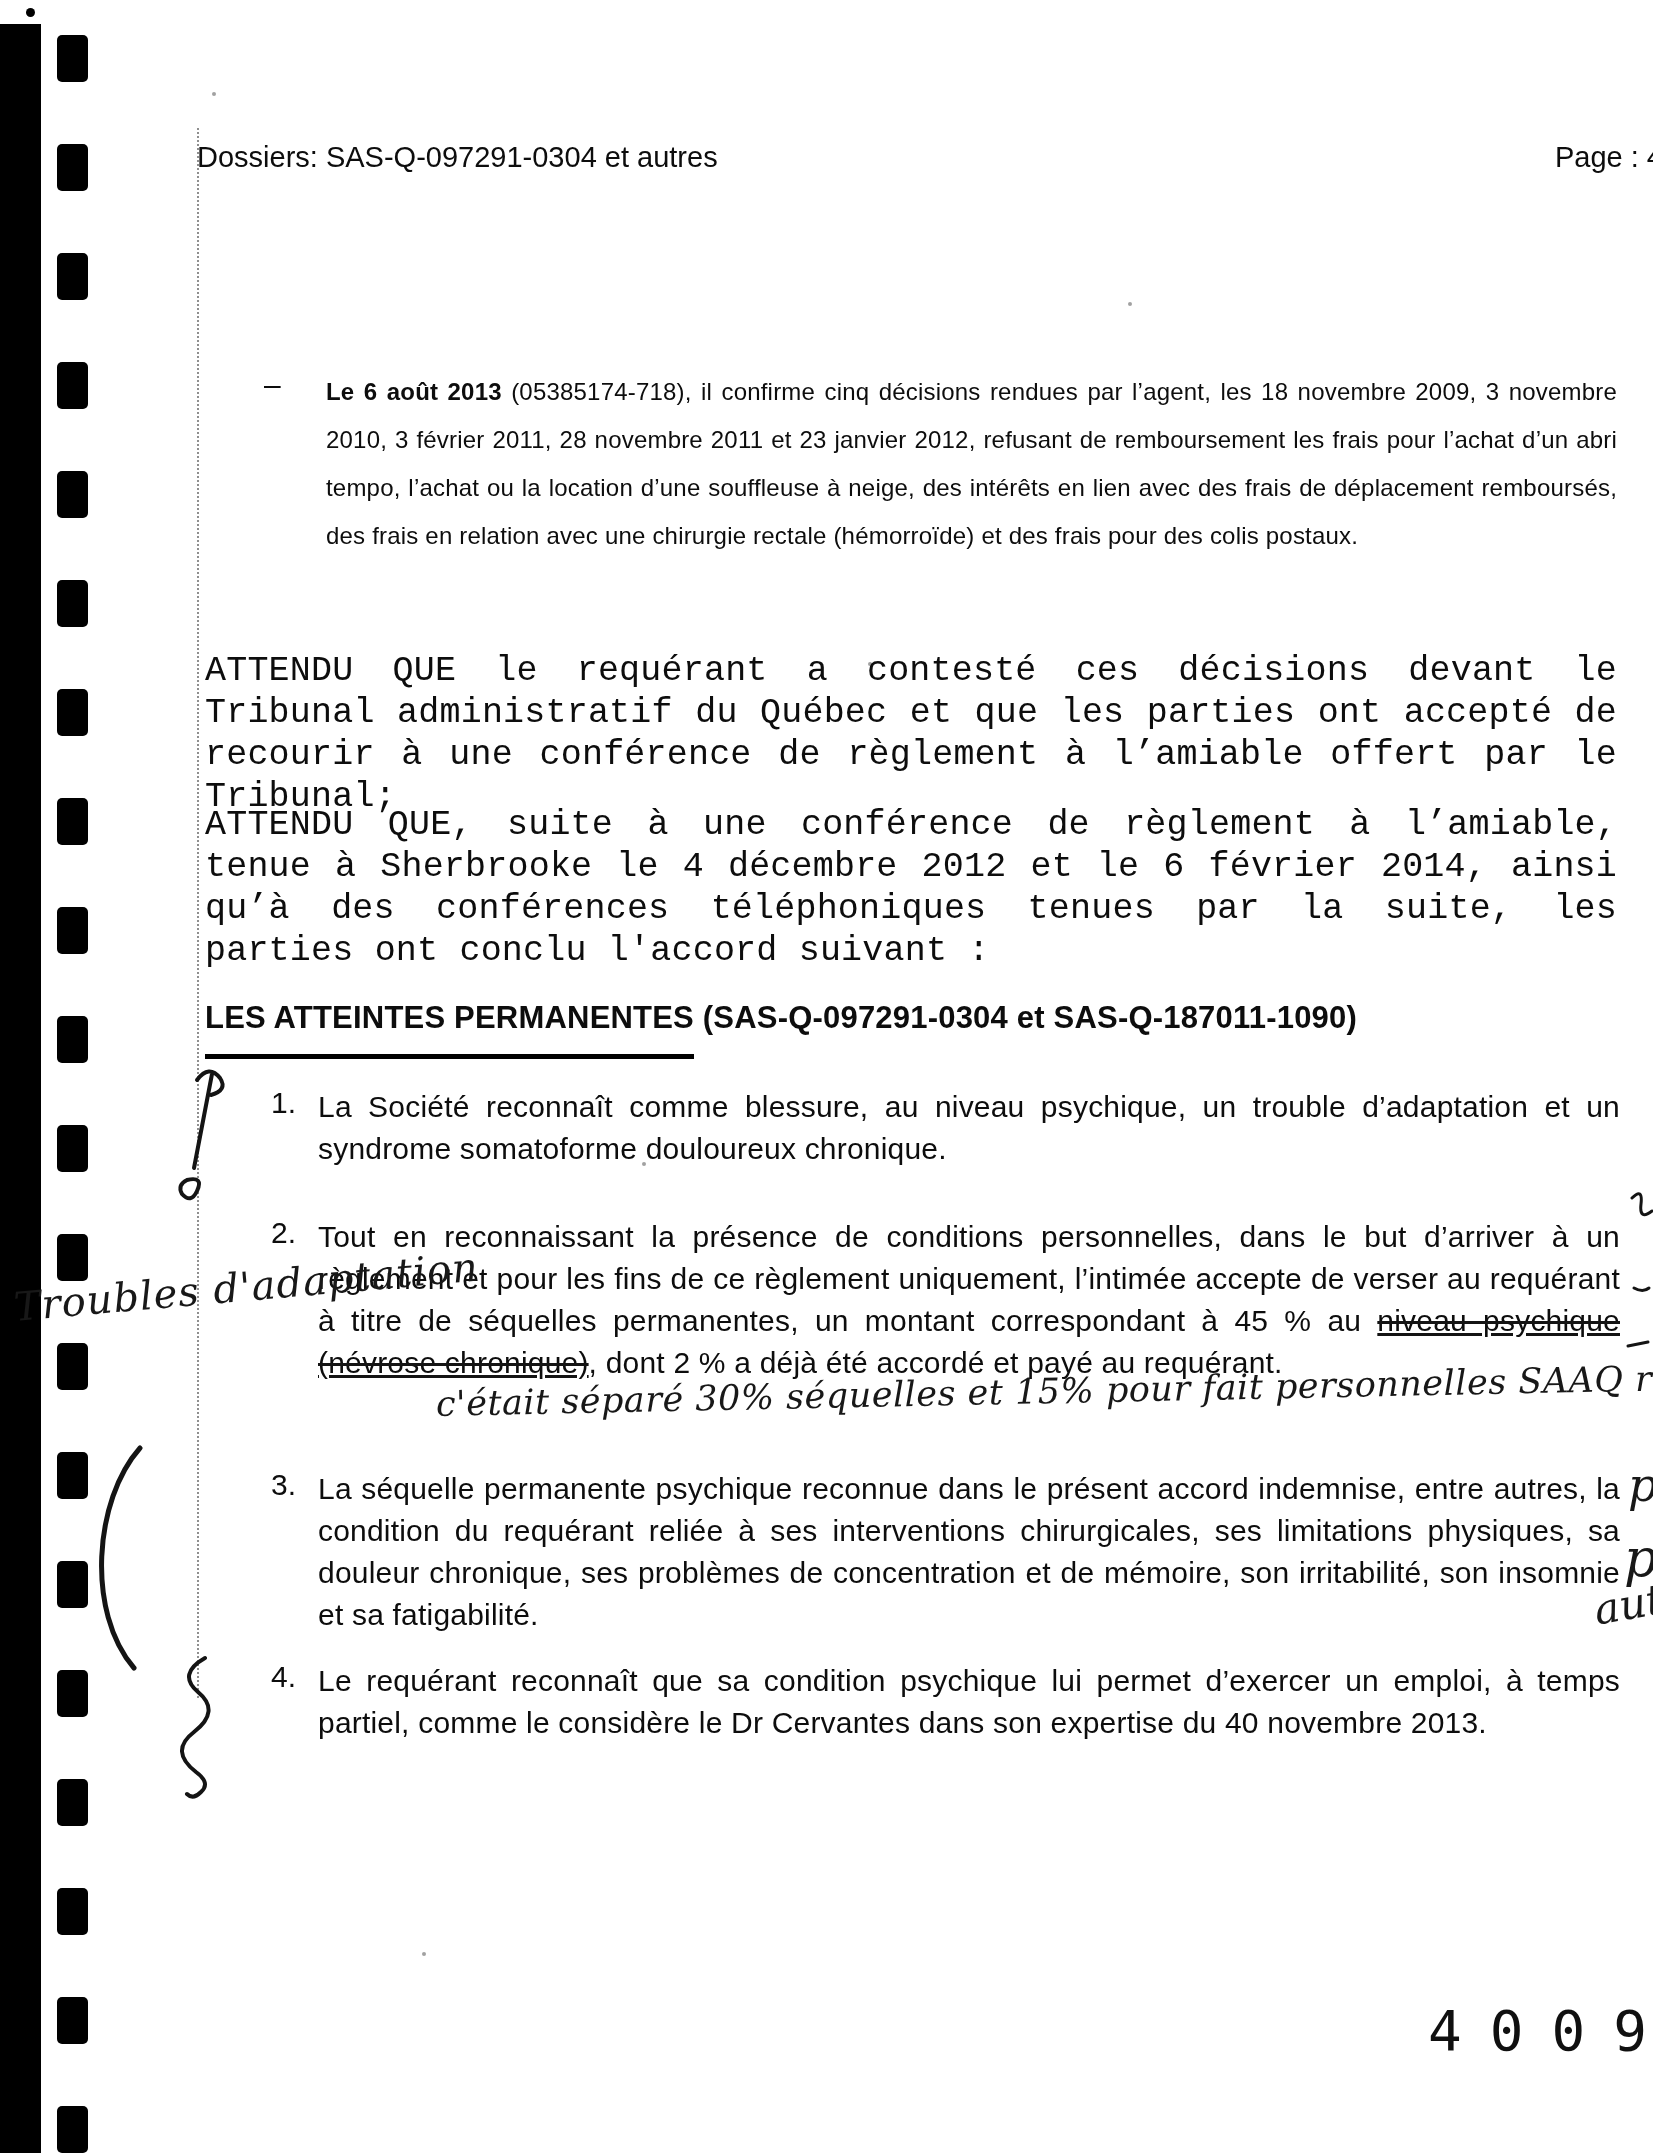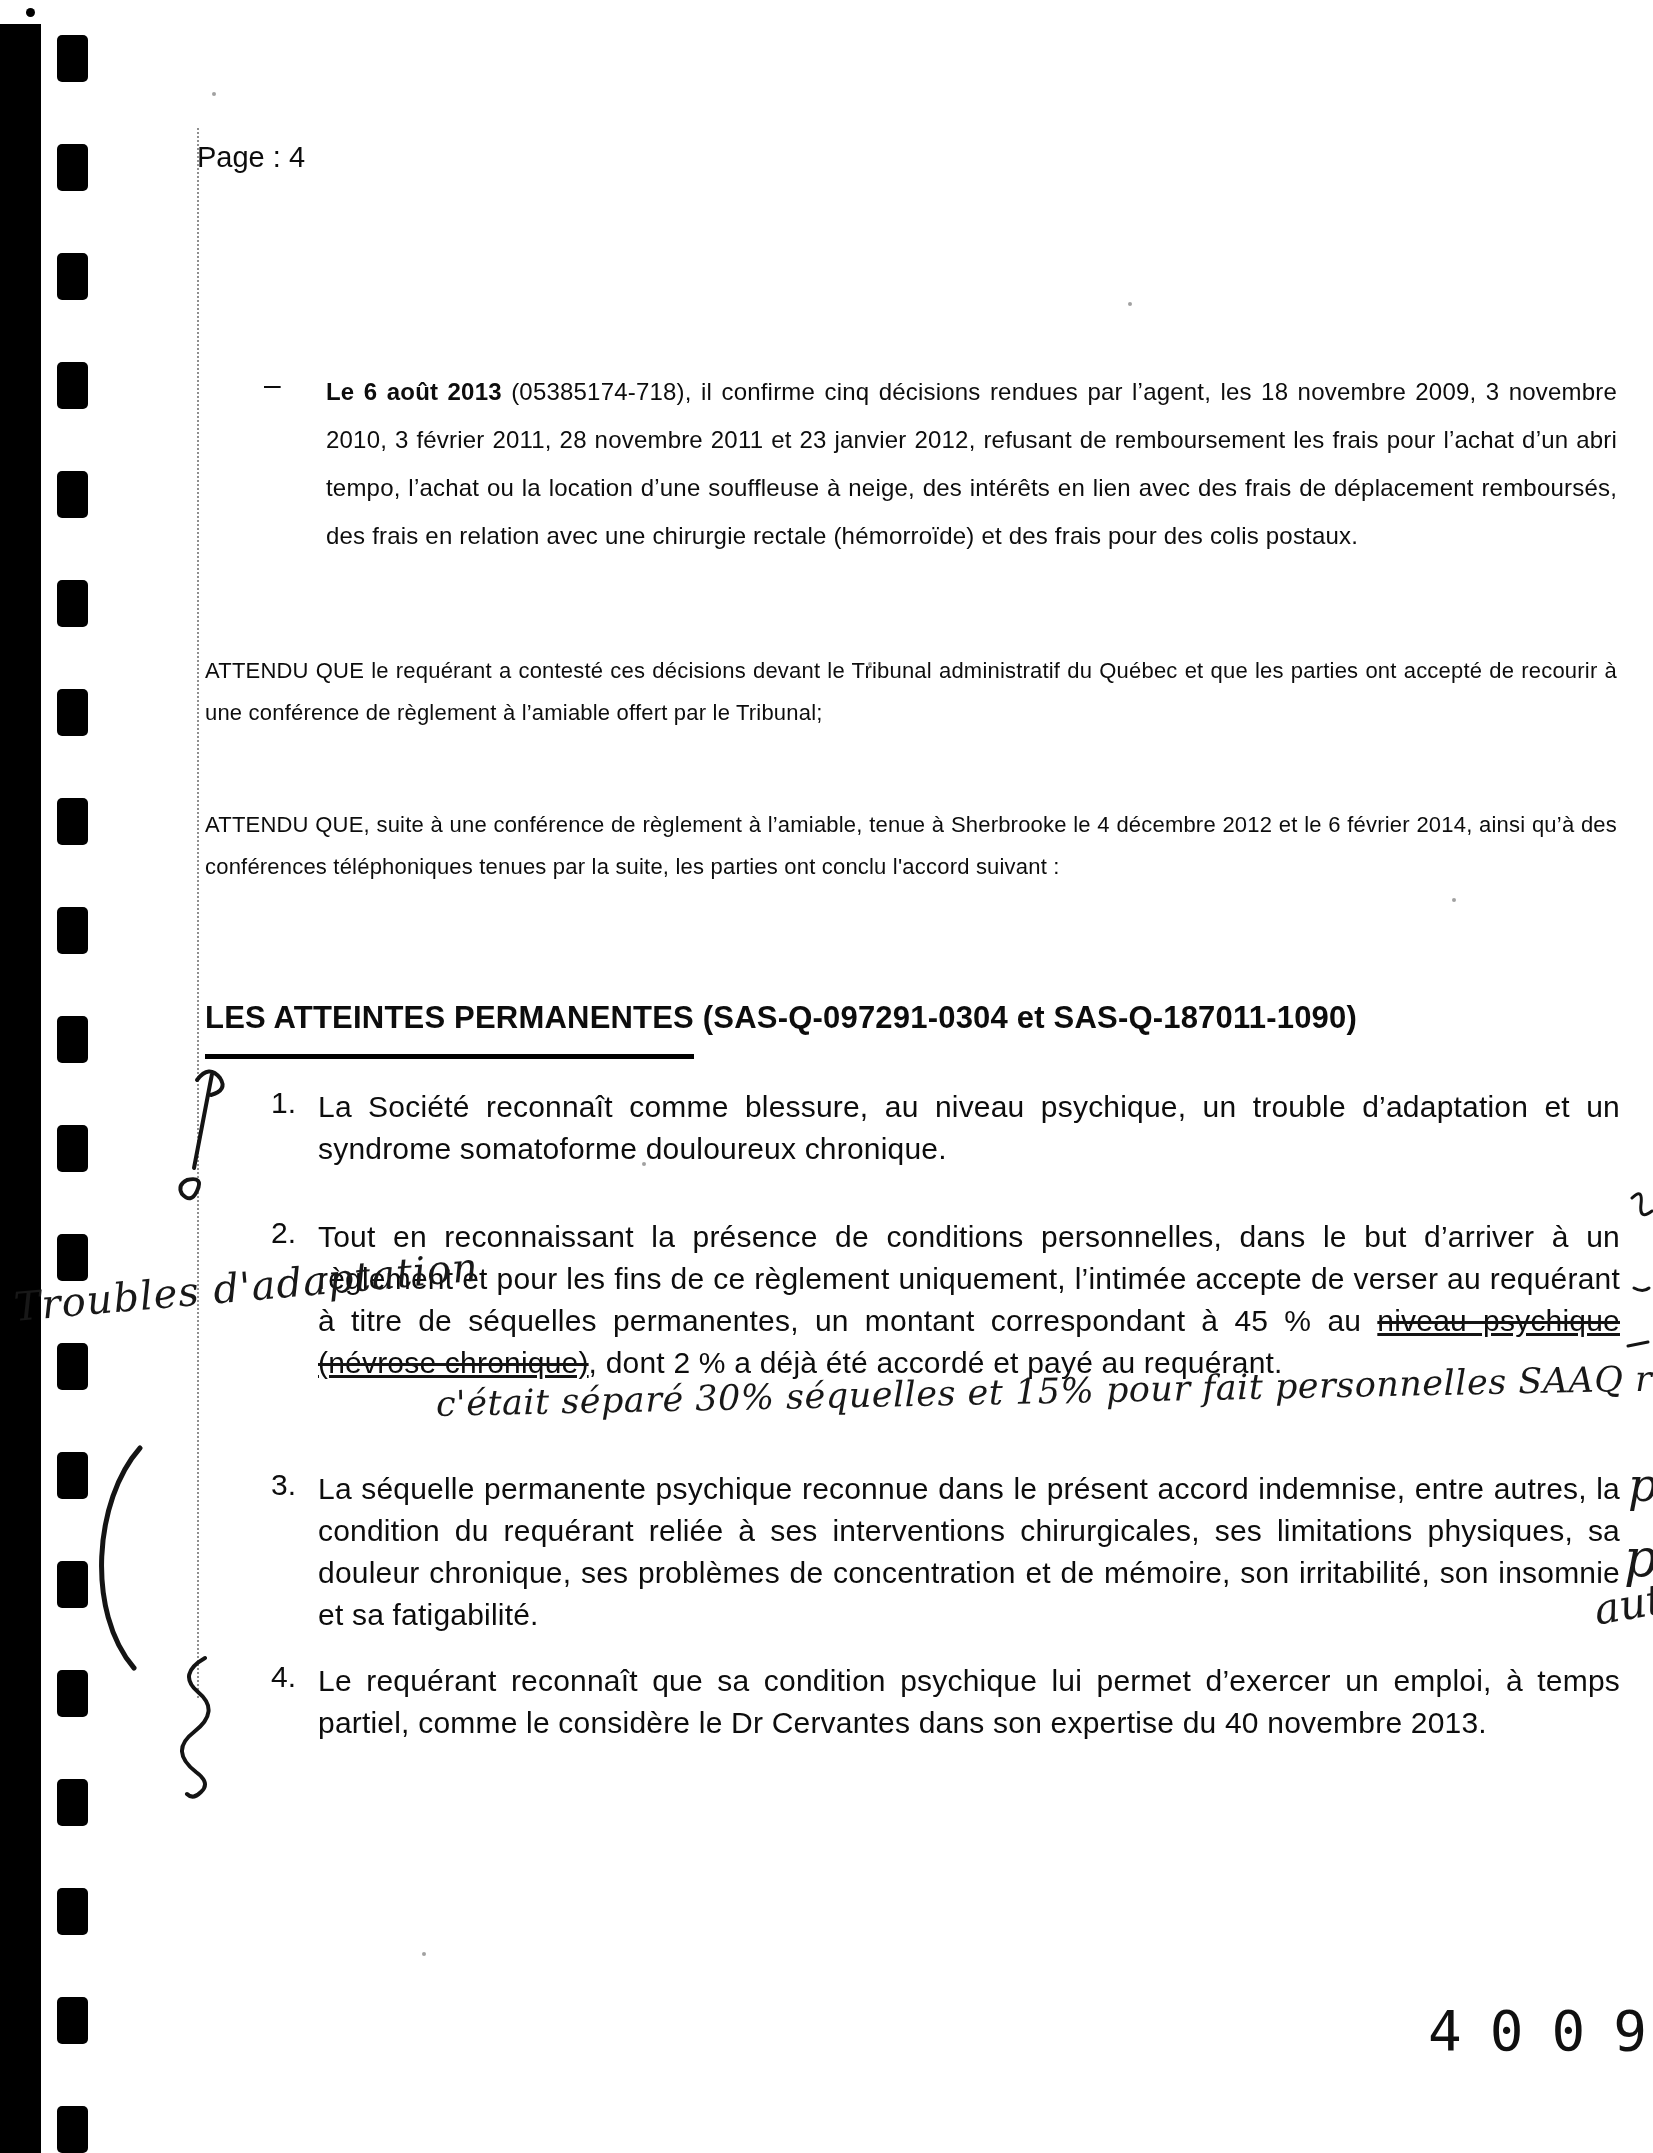--- a/index.html
+++ b/index.html
@@ -9,21 +9,21 @@
   }
   
   .edge-strip{position:absolute;left:0;top:24px;width:41px;height:2129px;background:#000;}
   .corner-dot{position:absolute;left:26px;top:8px;width:9px;height:9px;background:#000;border-radius:50%;}
   .hole{position:absolute;left:57px;width:31px;height:47px;background:#000;border-radius:5px;}
   .margin-line{position:absolute;left:197px;top:128px;height:1570px;border-left:2px dotted #8f8f8f;}
   .speck{position:absolute;width:4px;height:4px;background:#6f6f6f;border-radius:50%;opacity:.65;}
 
   
   .header{position:absolute;left:197px;top:141px;width:1466px;display:flex;justify-content:space-between;font-size:29px;}
-  .p{position:absolute;font-size:22px;line-height:42px;text-align:justify;letter-spacing:.2px;margin:0;}
+  .p{position:absolute;font-size:35px;line-height:42px;text-align:justify;letter-spacing:.2px;margin:0;font-family:Liberation Mono, monospace;}
   .bullet-wrap{position:absolute;left:326px;top:368px;width:1291px;}
   .bullet-wrap .marker{position:absolute;left:-62px;top:0;font-size:30px;}
   .bullet-wrap p{margin:0;font-size:24px;line-height:48px;text-align:justify;letter-spacing:.2px;}
   .attendu1{left:205px;top:650px;width:1412px;}
   .attendu2{left:205px;top:804px;width:1412px;}
   .heading{position:absolute;left:205px;top:1000px;font-size:31px;font-weight:bold;letter-spacing:.2px;}
   .heading .hu{border-bottom:5px solid #000;padding-bottom:19px;}
   .item{position:absolute;left:205px;width:1415px;}
   .item .num{position:absolute;left:66px;top:0;font-size:30px;}
   .item .itxt{margin:0 0 0 113px;font-size:30px;line-height:42px;text-align:justify;letter-spacing:.2px;}
@@ -72,20 +72,21 @@
   </div>
 <div class="margin-line"></div>
 <div class="speck" style="left:212px;top:92px"></div>
 <div class="speck" style="left:1128px;top:302px"></div>
 <div class="speck" style="left:868px;top:662px"></div>
 <div class="speck" style="left:1452px;top:898px"></div>
 <div class="speck" style="left:642px;top:1162px"></div>
 <div class="speck" style="left:422px;top:1952px"></div>
 
 <div class="header">
+  <span>Dossiers: SAS-Q-097291-0304 et autres</span>
   <span>Page : 4</span>
 </div>
 
 <div class="bullet-wrap">
   <span class="marker">–</span>
   <p><b>Le 6 août 2013</b><span> (05385174-718), il confirme cinq décisions rendues par l’agent, les 18 novembre 2009, 3 novembre 2010, 3 février 2011, 28 novembre 2011 et 23 janvier 2012, refusant de remboursement les frais pour l’achat d’un abri tempo, l’achat ou la location d’une souffleuse à neige, des intérêts en lien avec des frais de déplacement remboursés, des frais en relation avec une chirurgie rectale (hémorroïde) et des frais pour des colis postaux.</span></p>
 </div>
 
 <p class="p attendu1">ATTENDU QUE le requérant a contesté ces décisions devant le Tribunal administratif du Québec et que les parties ont accepté de recourir à une conférence de règlement à l’amiable offert par le Tribunal;</p>
 <p class="p attendu2">ATTENDU QUE, suite à une conférence de règlement à l’amiable, tenue à Sherbrooke le 4 décembre 2012 et le 6 février 2014, ainsi qu’à des conférences téléphoniques tenues par la suite, les parties ont conclu l'accord suivant :</p>

